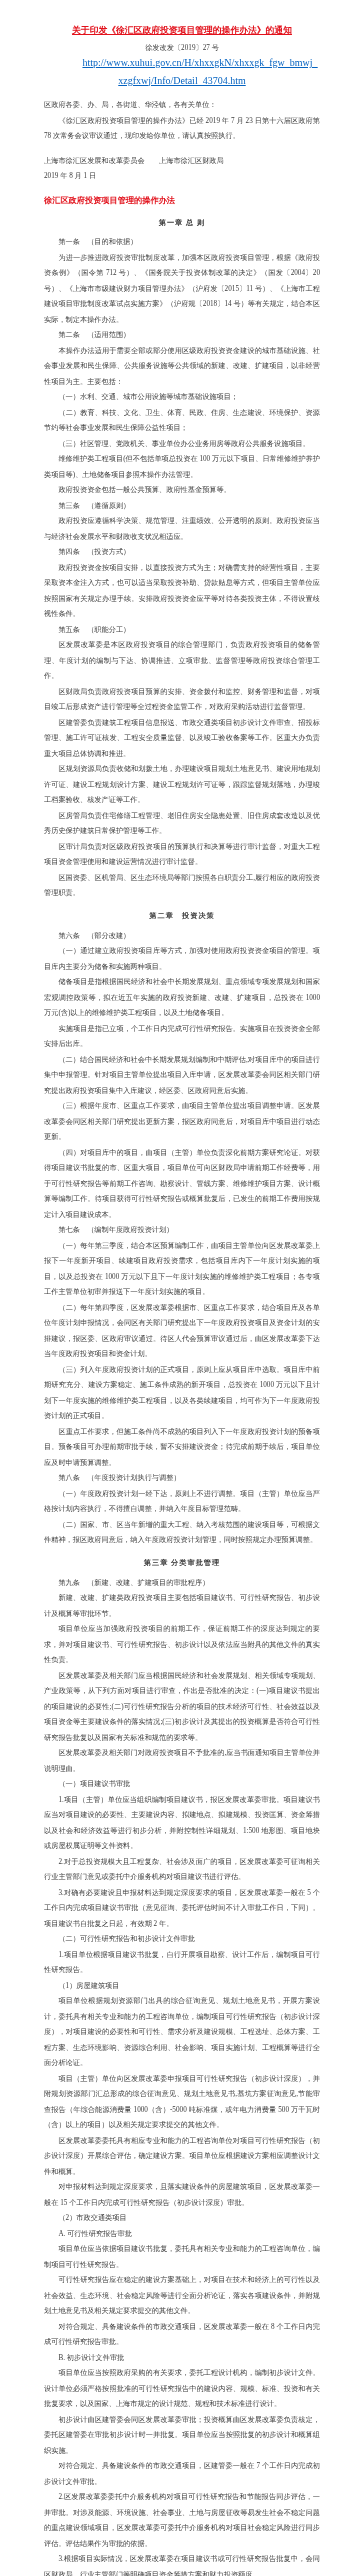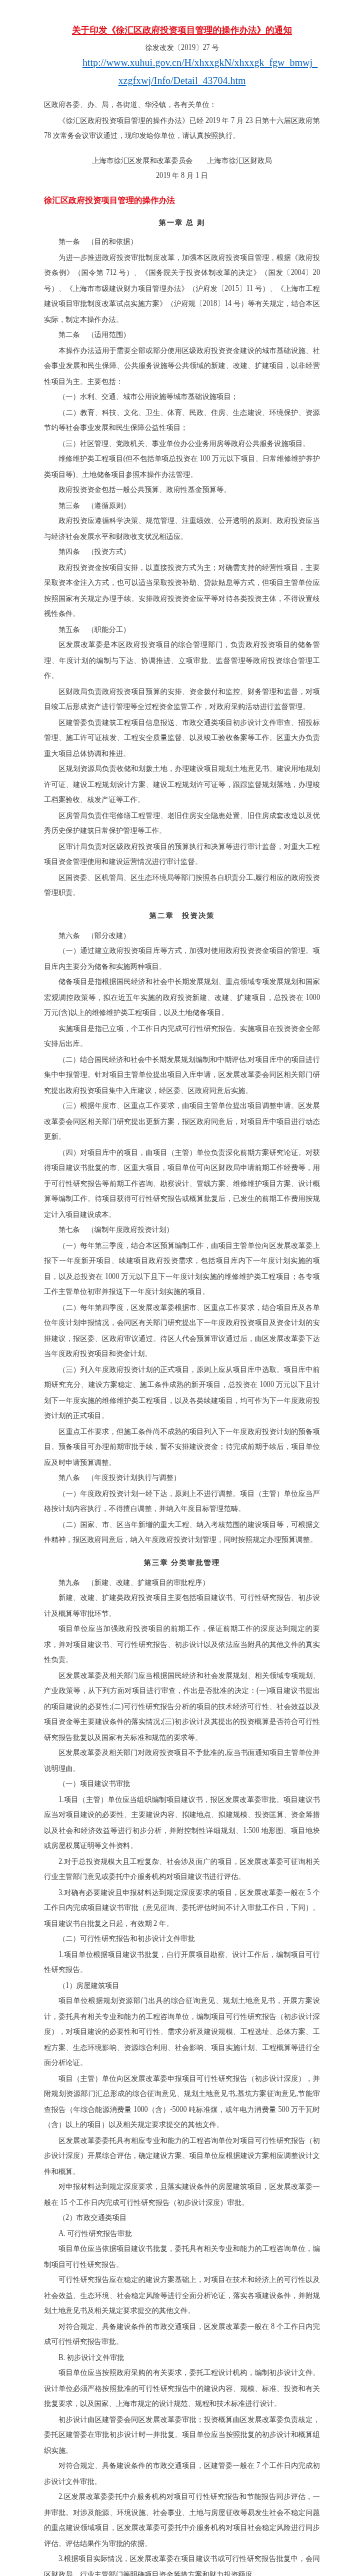--- a/index.html
+++ b/index.html
@@ -5,21 +5,21 @@
   html,body{margin:0;padding:0;background:#ffffff;}
   body{width:361px;font-family:"Liberation Serif","DejaVu Serif",serif;color:#3b3b3b;}
   .doc{padding:24px 41px 36px 44px;font-size:7.2px;line-height:15.5px;}
   .blk{text-align:justify;}
   .title{color:#e2111b;font-weight:bold;text-align:center;font-size:8.8px;line-height:12.4px;margin-bottom:5.2px;text-decoration:underline;}
   .sub{text-align:center;line-height:13.4px;}
   .linkline{text-align:center;line-height:15.5px;}
   .linkline a{color:#0563c1;text-decoration:underline;word-break:break-all;font-size:10px;margin-left:36px;}
   .p{text-indent:2em;}
   .p0{text-indent:0;}
-  .right{text-align:center;}
+  .right{text-align:left;}
   .chapter{text-align:center;margin:7.2px 0 4.1px 0;font-weight:bold;letter-spacing:1px;}
   .red-title{color:#e2111b;font-weight:bold;font-size:8.2px;margin:8.2px 0 2.1px 0;}
   .spacer{width:100%;}
 </style>
 </head>
 <body>
 
 <div class="doc" id="doc">
     <div class="blk title">关于印发《徐汇区政府投资项目管理的操作办法》的通知</div>
     <div class="blk sub">徐发改发〔2019〕27 号</div>

